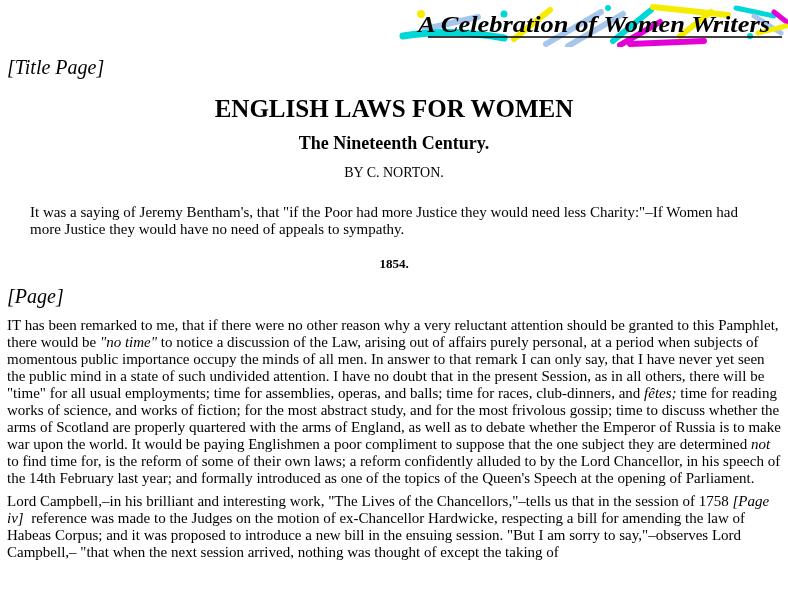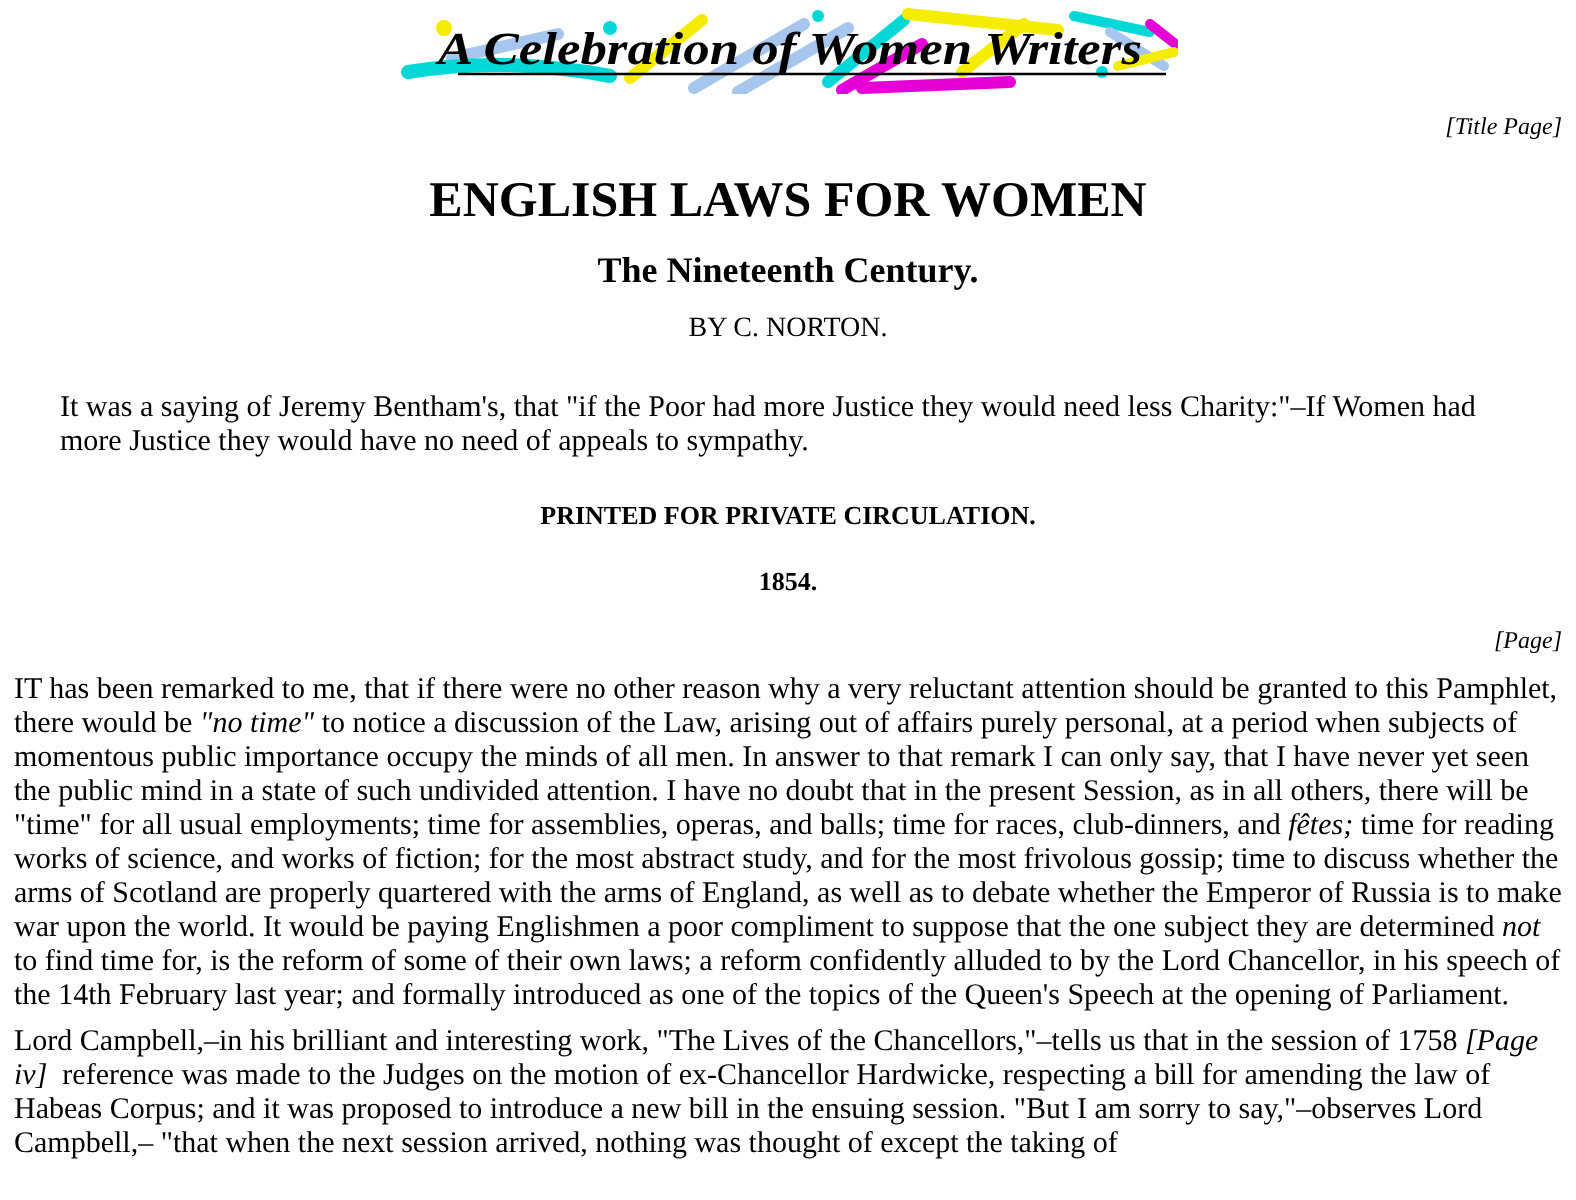--- a/index.html
+++ b/index.html
@@ -3,29 +3,29 @@
 <meta charset="utf-8">
 <style>
   html,body{margin:0;padding:0;}
   body{
     width:788px;height:600px;overflow:hidden;
     background:#ffffff;color:#000000;
     font-family:"Liberation Serif","DejaVu Serif",serif;
     font-size:15px;
   }
   .content{padding:0 7px;}
-  .banner-wrap{text-align:center;margin-top:3px;height:44px;}
+  .banner-wrap{text-align:right;margin-top:3px;height:44px;}
   .banner-wrap a{display:inline-block;text-decoration:none;}
   .banner-text{
     font-family:"Liberation Serif","DejaVu Serif",serif;
     font-size:23px;font-weight:bold;font-style:italic;fill:#000;
   }
   .st-cyan{stroke:#00d8d8}.st-yellow{stroke:#f5ec00}.st-magenta{stroke:#e600d8}.st-lblue{stroke:#a6c6ee}
   .d-yellow{fill:#f5ec00}.d-cyan{fill:#00d8d8}
-  .marker{font-style:italic;font-size:12px;text-align:right;}
+  .marker{font-style:italic;font-size:20px;}
   .title-page-marker{margin-top:9px;}
   .page-marker{margin-top:14px;font-style:italic;}
   .main-title{text-align:center;font-size:25px;font-weight:bold;line-height:1.15;margin-top:16px;}
   .in-word{text-align:center;font-size:13px;font-weight:bold;line-height:1.15;margin-top:18px;}
   .subtitle{text-align:center;font-size:18px;font-weight:bold;line-height:1.15;margin-top:9px;}
   .byline{text-align:center;font-size:14px;font-weight:normal;line-height:1.15;margin-top:12px;}
   .epigraph{margin:22px 23px 0 23px;line-height:17px;}
   .imprint-city{text-align:center;font-size:15px;font-weight:bold;line-height:1.15;margin-top:16px;}
   .imprint-printer{text-align:center;font-size:13px;font-weight:bold;line-height:1.15;margin-top:21px;}
   .imprint-year{text-align:center;font-size:13px;font-weight:bold;line-height:1.15;margin-top:19px;}
@@ -66,20 +66,19 @@
 
 <div class="content">
   <div class="marker title-page-marker">[Title Page]</div>
 
   <div class="main-title">ENGLISH LAWS FOR WOMEN</div>
   <div class="subtitle">The Nineteenth Century.</div>
   <div class="byline">BY C. NORTON.</div>
 
   <div class="epigraph">It was a saying of Jeremy Bentham's, that "if the Poor had more Justice they would need less Charity:"–If Women had more Justice they would have no need of appeals to sympathy.</div>
 
-  <div class="imprint-printer">PRINTED FOR PRIVATE CIRCULATION.</div>
   <div class="imprint-year">1854.</div>
 
   <div class="marker page-marker">[Page]</div>
 
   <p class="bodytext"><span>IT has been remarked to me, that if there were no other reason why a very reluctant attention should be granted to this Pamphlet, there would be </span><i>"no time"</i><span> to notice a discussion of the Law, arising out of affairs purely personal, at a period when subjects of momentous public importance occupy the minds of all men. In answer to that remark I can only say, that I have never yet seen the public mind in a state of such undivided attention. I have no doubt that in the present Session, as in all others, there will be "time" for all usual employments; time for assemblies, operas, and balls; time for races, club-dinners, and </span><i>fêtes;</i><span> time for reading works of science, and works of fiction; for the most abstract study, and for the most frivolous gossip; time to discuss whether the arms of Scotland are properly quartered with the arms of England, as well as to debate whether the Emperor of Russia is to make war upon the world. It would be paying Englishmen a poor compliment to suppose that the one subject they are determined </span><i>not</i><span> to find time for, is the reform of some of their own laws; a reform confidently alluded to by the Lord Chancellor, in his speech of the 14th February last year; and formally introduced as one of the topics of the Queen's Speech at the opening of Parliament.</span></p>
   <p class="bodytext second"><span>Lord Campbell,–in his brilliant and interesting work, "The Lives of the Chancellors,"–tells us that in the session of 1758 </span><i>[Page iv]</i><span>&nbsp; reference was made to the Judges on the motion of ex-Chancellor Hardwicke, respecting a bill for amending the law of Habeas Corpus; and it was proposed to introduce a new bill in the ensuing session. "But I am sorry to say,"–observes Lord Campbell,– "that when the next session arrived, nothing was thought of except the taking of</span></p>
 </div>
 
 </body></html>

